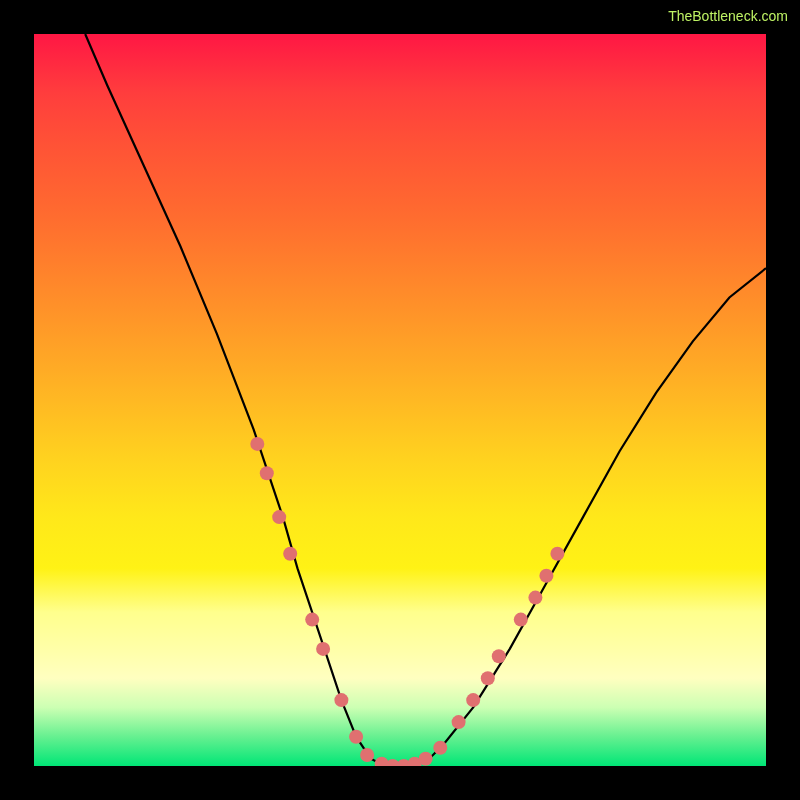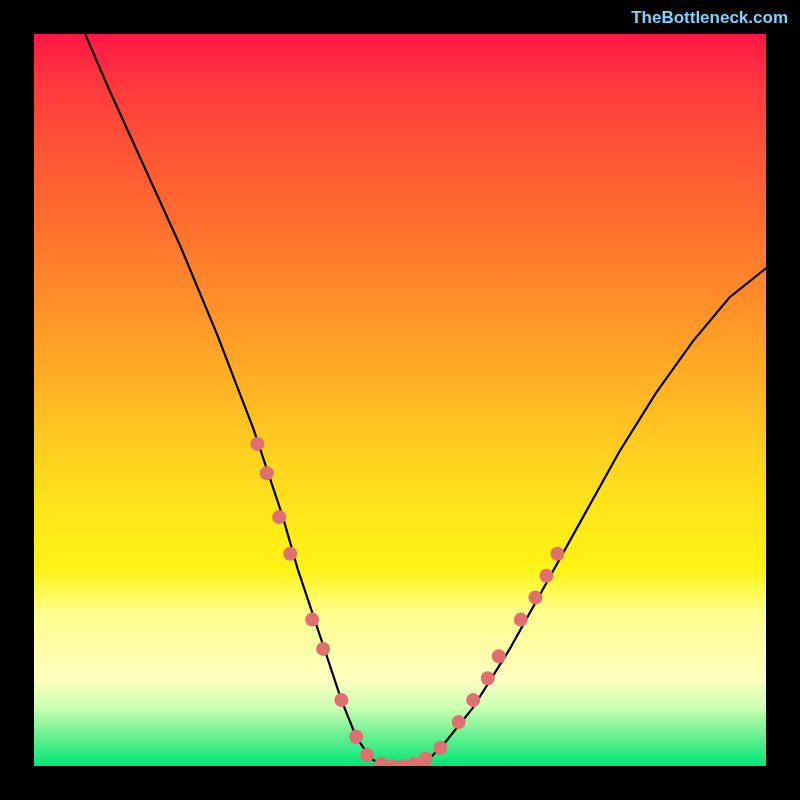--- a/index.html
+++ b/index.html
@@ -26,23 +26,23 @@
       #ffffc0 88%,
       #ccffb3 92%,
       #66f090 96%,
       #00e676 100%
     );
   }
   .watermark {
     position: absolute;
     top: 8px;
     right: 12px;
-    color: #7dd3fc;
-    font-size: 17px;
-    font-weight: bold;
+    color: #bef264;
+    font-size: 14px;
+    font-weight: normal;
     z-index: 10;
   }
   svg.curve {
     position: absolute;
     left: 0; top: 0;
     width: 100%; height: 100%;
     pointer-events: none;
   }
 </style>
 </head>

